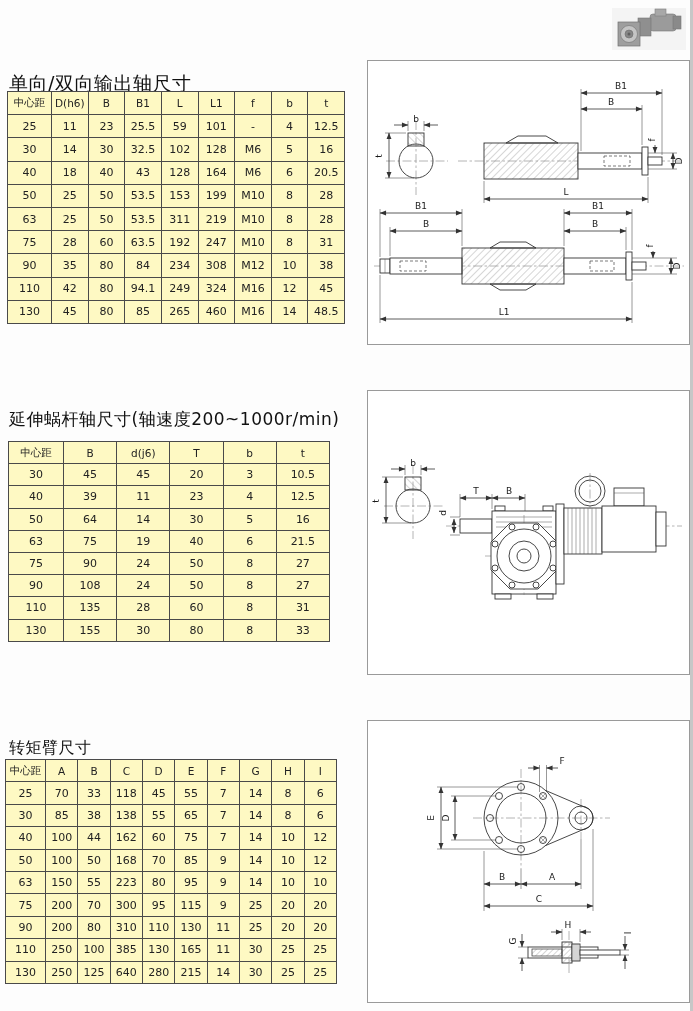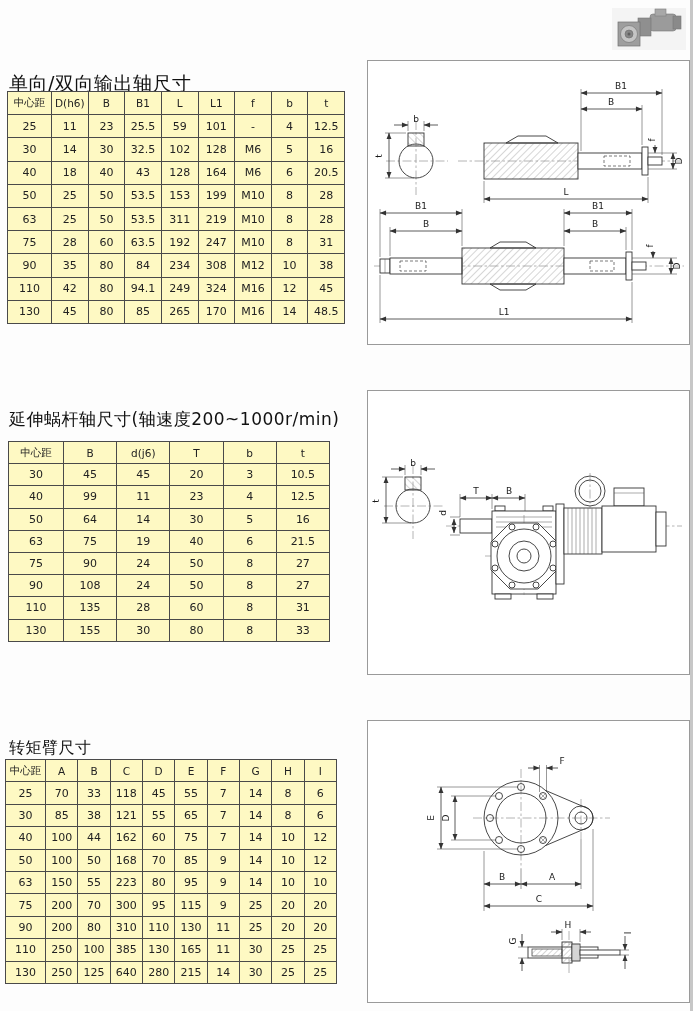--- a/index.html
+++ b/index.html
@@ -182,21 +182,21 @@
         <td>M16</td>
         <td>12</td>
         <td>45</td>
       </tr>
       <tr>
         <td>130</td>
         <td>45</td>
         <td>80</td>
         <td>85</td>
         <td>265</td>
-        <td>170</td>
+        <td>460</td>
         <td>M16</td>
         <td>14</td>
         <td>48.5</td>
       </tr>
     </tbody>
   </table>
 
 <div class="diagram-box" id="dbox1">
   <svg viewBox="0 0 321 283">
     <defs>
@@ -306,21 +306,21 @@
       <tr>
         <td>30</td>
         <td>45</td>
         <td>45</td>
         <td>20</td>
         <td>3</td>
         <td>10.5</td>
       </tr>
       <tr>
         <td>40</td>
-        <td>99</td>
+        <td>39</td>
         <td>11</td>
         <td>23</td>
         <td>4</td>
         <td>12.5</td>
       </tr>
       <tr>
         <td>50</td>
         <td>64</td>
         <td>14</td>
         <td>30</td>
@@ -483,21 +483,21 @@
         <td>55</td>
         <td>7</td>
         <td>14</td>
         <td>8</td>
         <td>6</td>
       </tr>
       <tr>
         <td>30</td>
         <td>85</td>
         <td>38</td>
-        <td>121</td>
+        <td>138</td>
         <td>55</td>
         <td>65</td>
         <td>7</td>
         <td>14</td>
         <td>8</td>
         <td>6</td>
       </tr>
       <tr>
         <td>40</td>
         <td>100</td>

